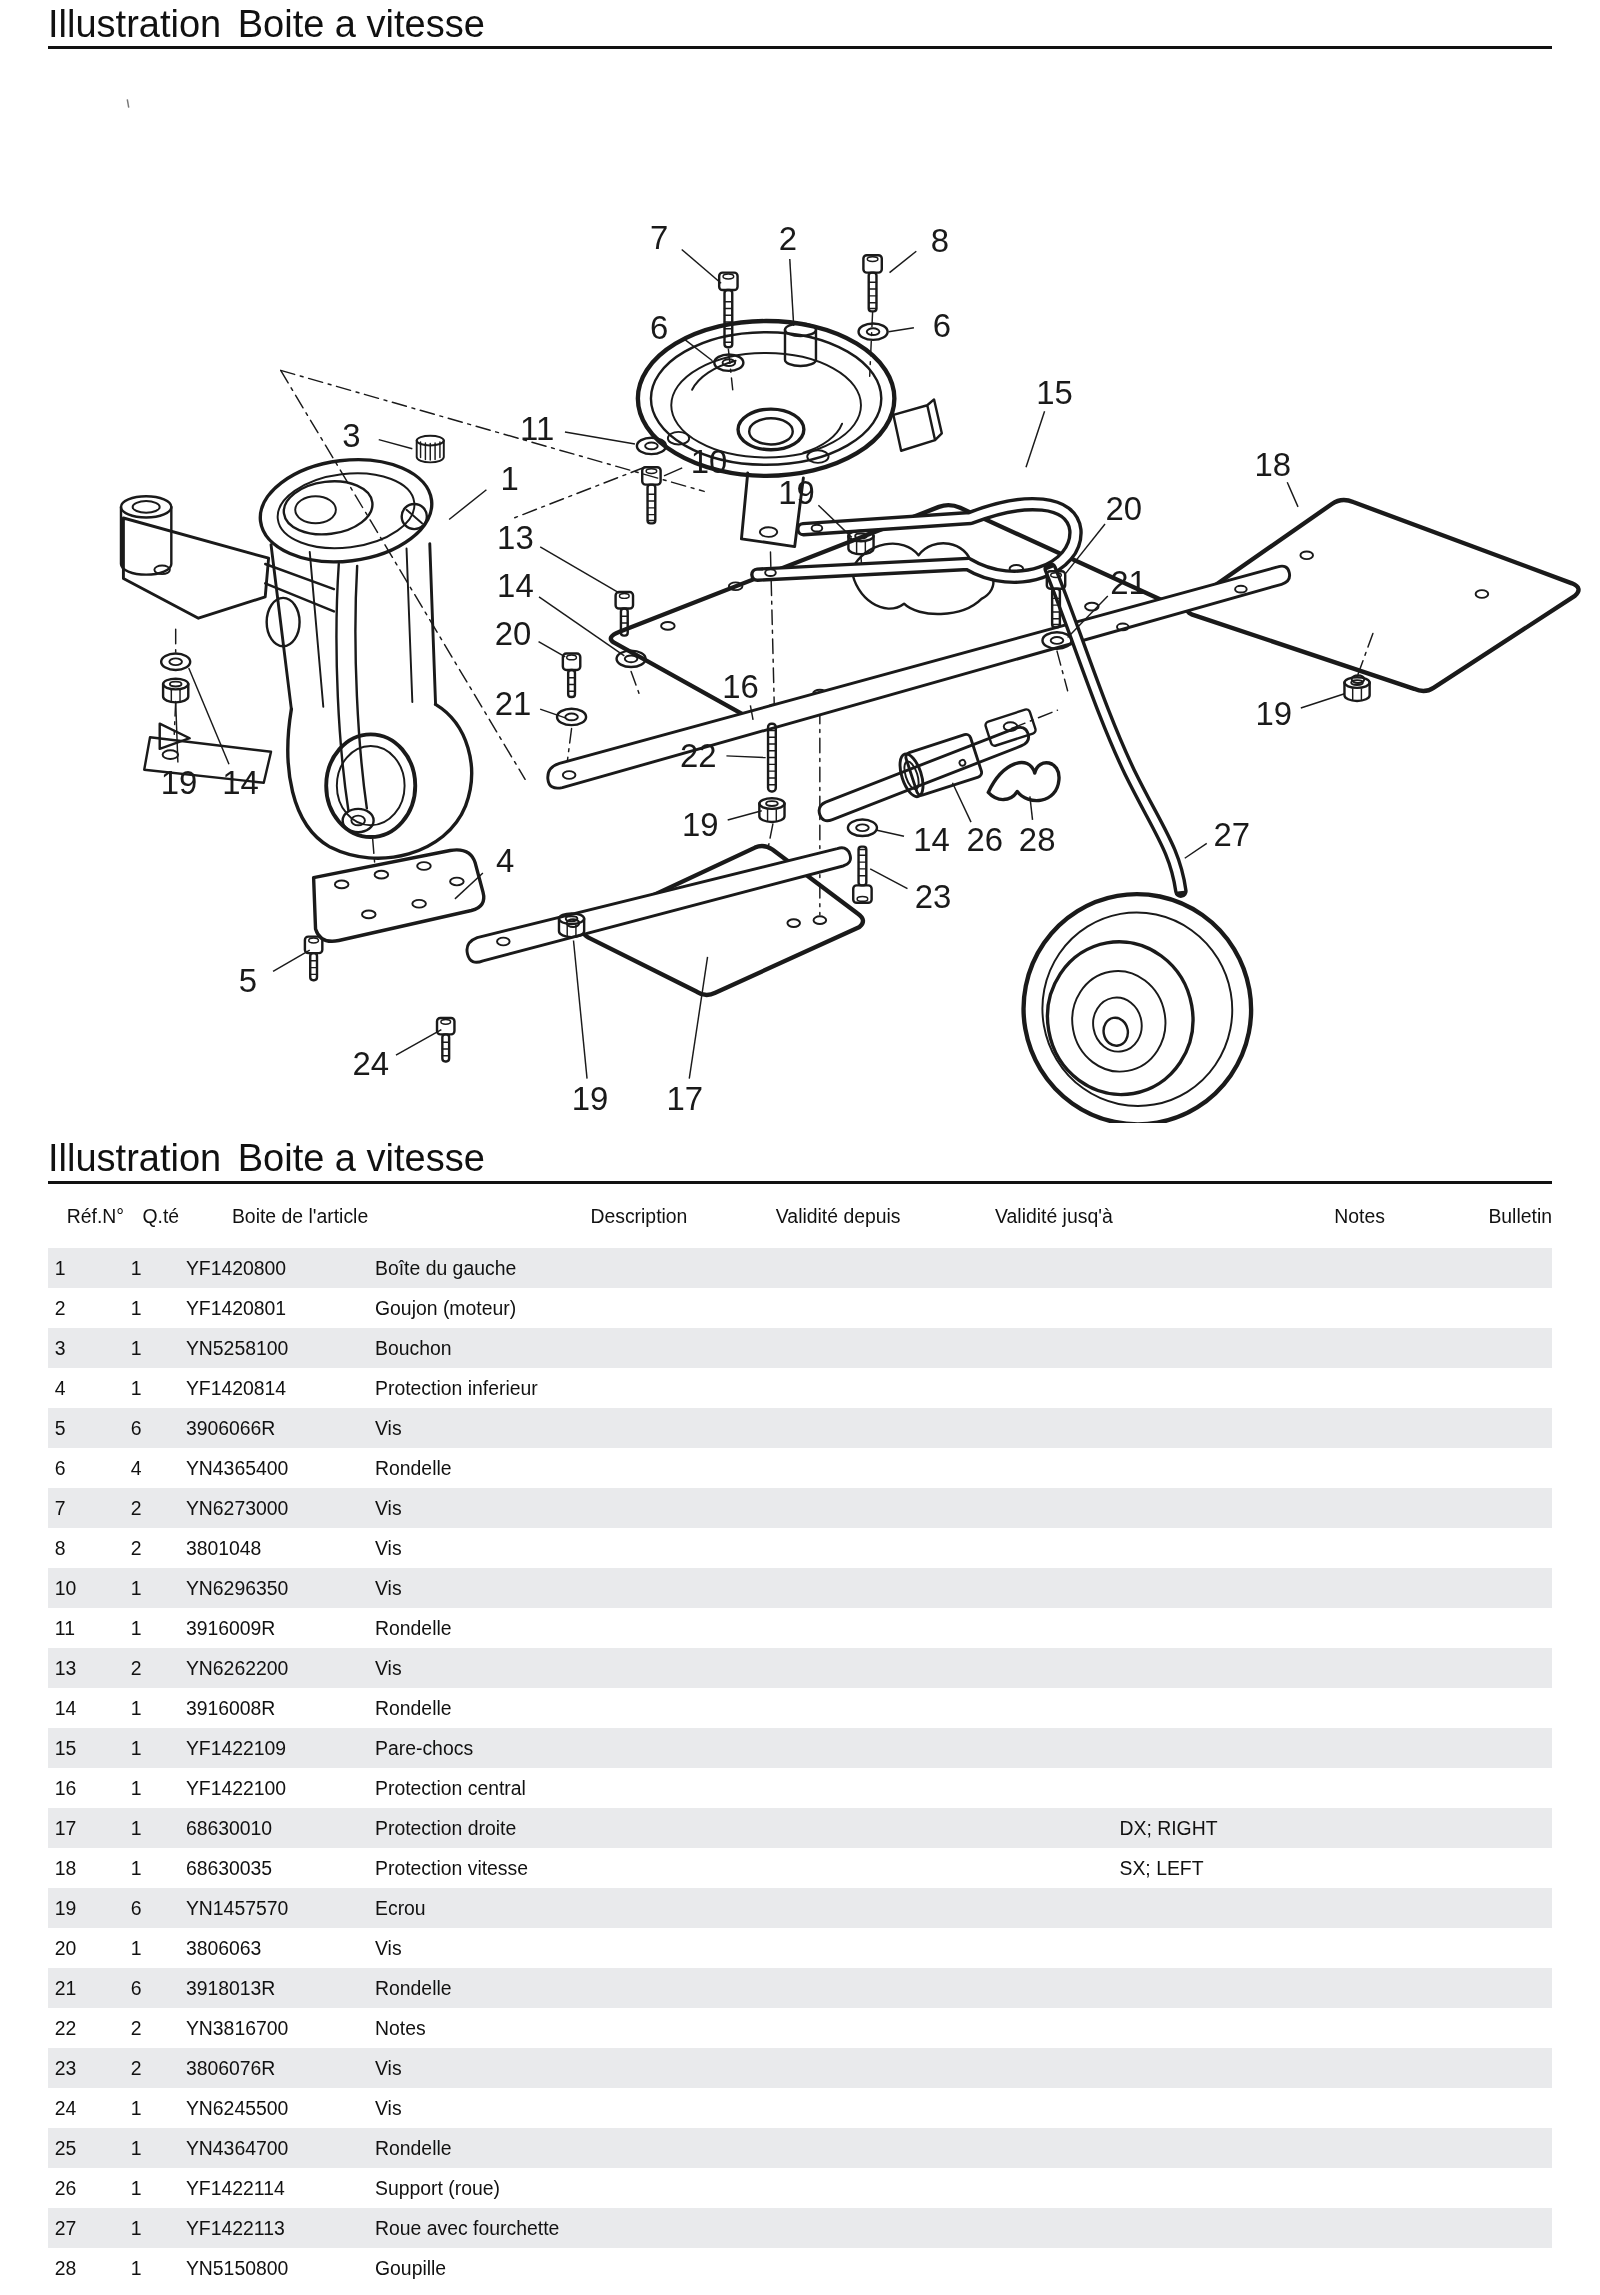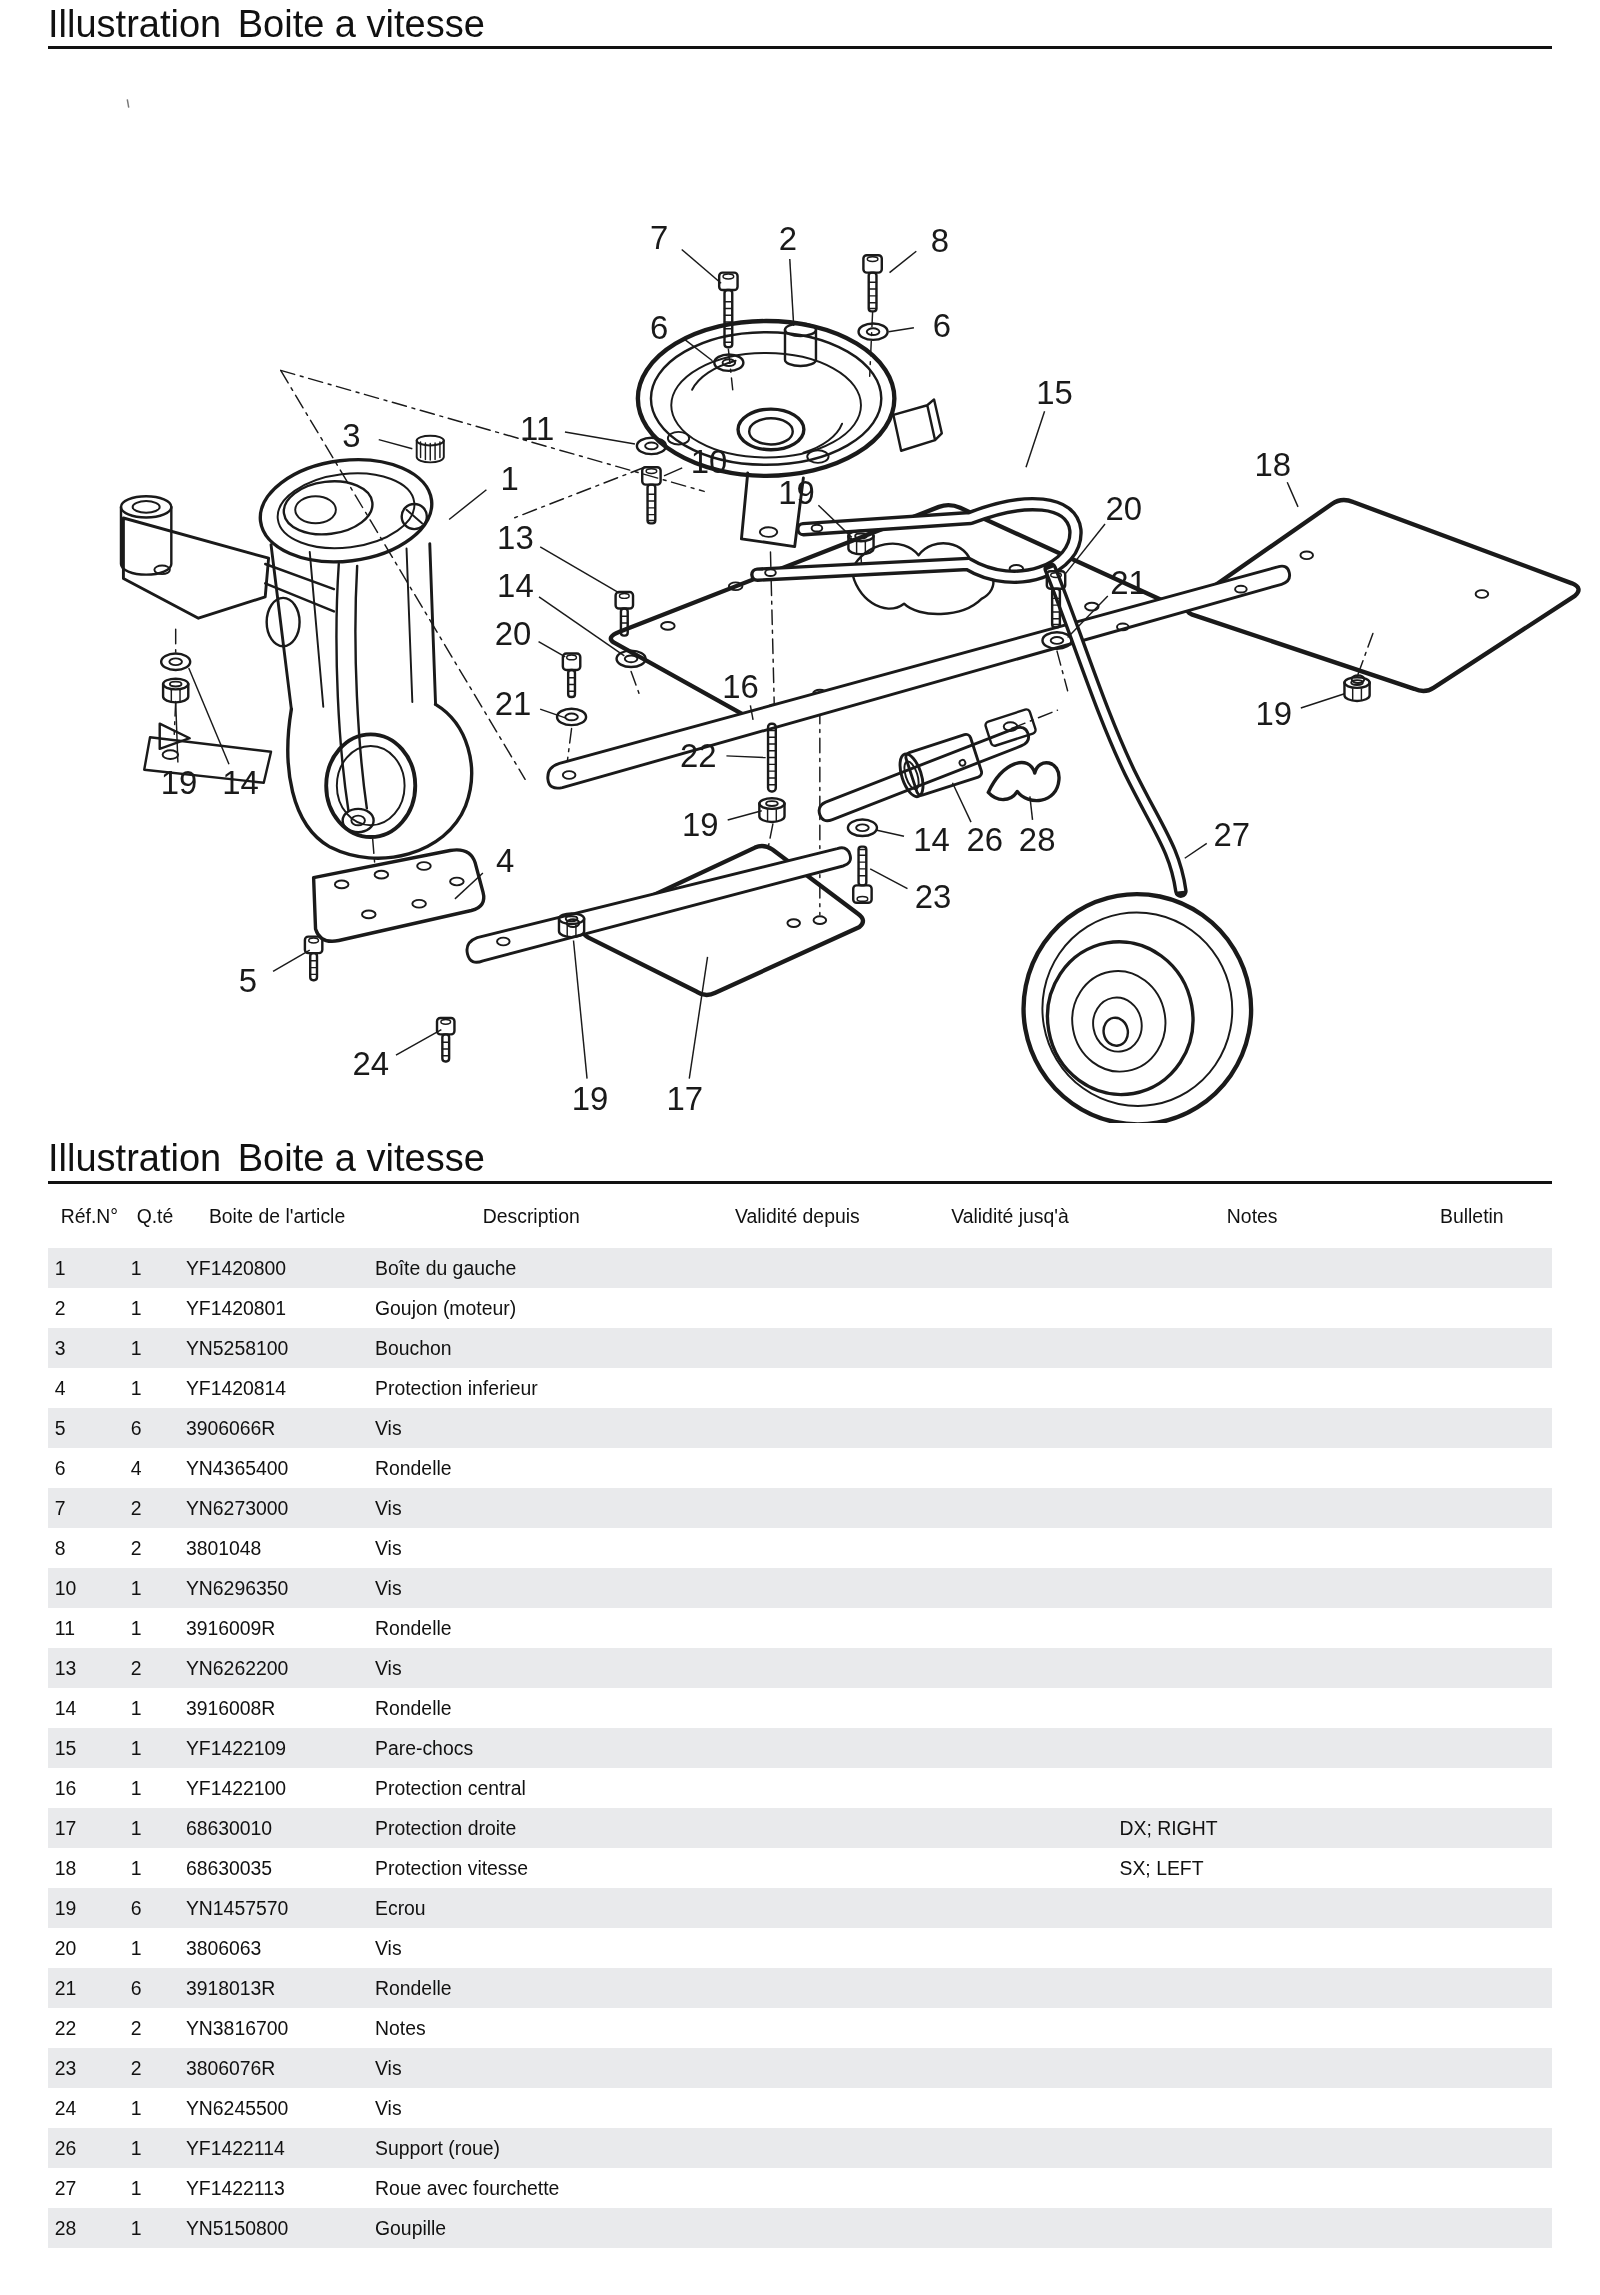--- a/index.html
+++ b/index.html
@@ -15,21 +15,21 @@
   #rule1{top:46px;}
   #rule2{top:1181px;}
   .head2{position:absolute;left:48px;top:1137px;}
   svg#diagram{position:absolute;left:0;top:80px;}
   .ink{stroke:#1a1a1a;fill:none;stroke-linecap:round;stroke-linejoin:round;}
   .callout{font-size:68px;fill:#1a1a1a;}
   table#parts{
     position:absolute;left:48px;top:1185px;width:1504px;
     border-collapse:collapse;table-layout:fixed;font-size:19.4px;
   }
-  #parts th{font-weight:400;text-align:center;padding:0 0 0 6.8px;height:63px;vertical-align:middle;white-space:nowrap;overflow:hidden;}
+  #parts th{font-weight:400;text-align:right;padding:0 0 0 6.8px;height:63px;vertical-align:middle;white-space:nowrap;overflow:hidden;}
   #parts td{height:40px;padding:0 0 0 6.8px;vertical-align:middle;white-space:nowrap;overflow:hidden;}
   #parts tbody tr:nth-child(odd){background:#e9eaec;}
 </style>
 </head>
 <body>
 
 <div class="page-head">
   <div class="ttl">
     <span class="lbl">Illustration</span><span>Boite a vitesse</span>
   </div>
@@ -576,20 +576,30 @@
         <td>24</td>
         <td>1</td>
         <td>YN6245500</td>
         <td>Vis</td>
         <td></td>
         <td></td>
         <td></td>
         <td></td>
       </tr>
       <tr>
+        <td>25</td>
+        <td>1</td>
+        <td>YN4364700</td>
+        <td>Rondelle</td>
+        <td></td>
+        <td></td>
+        <td></td>
+        <td></td>
+      </tr>
+      <tr>
         <td>26</td>
         <td>1</td>
         <td>YF1422114</td>
         <td>Support (roue)</td>
         <td></td>
         <td></td>
         <td></td>
         <td></td>
       </tr>
       <tr>

